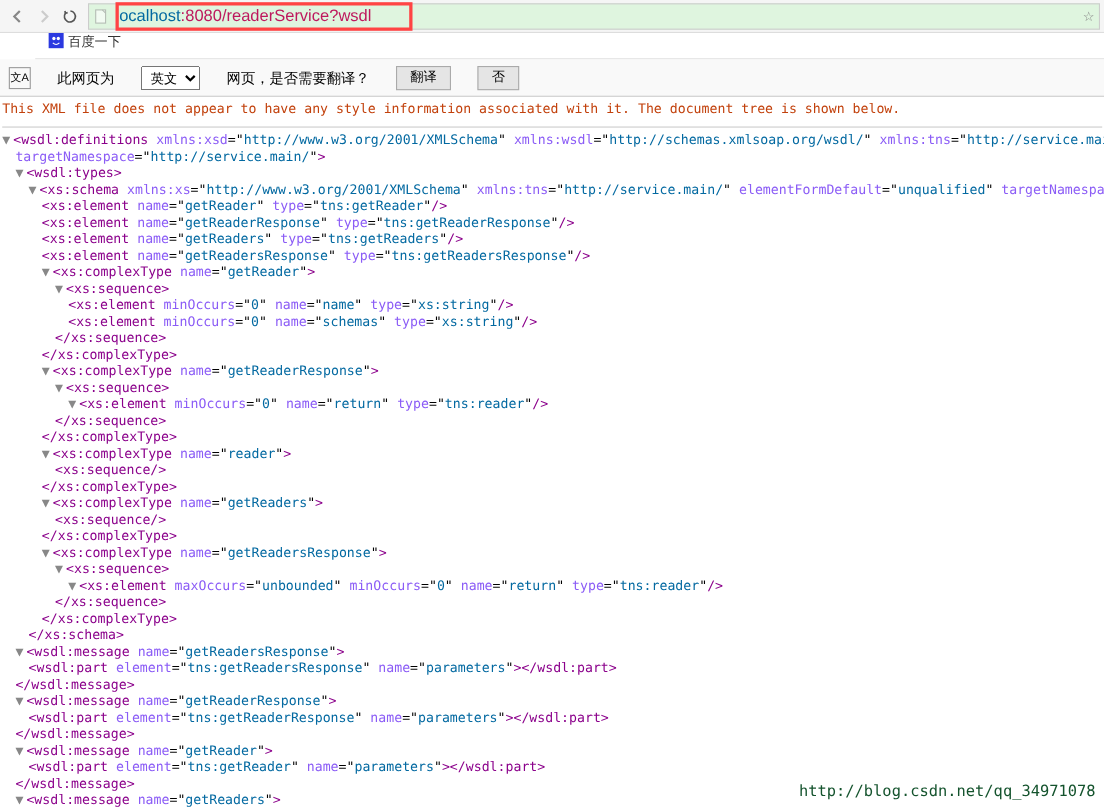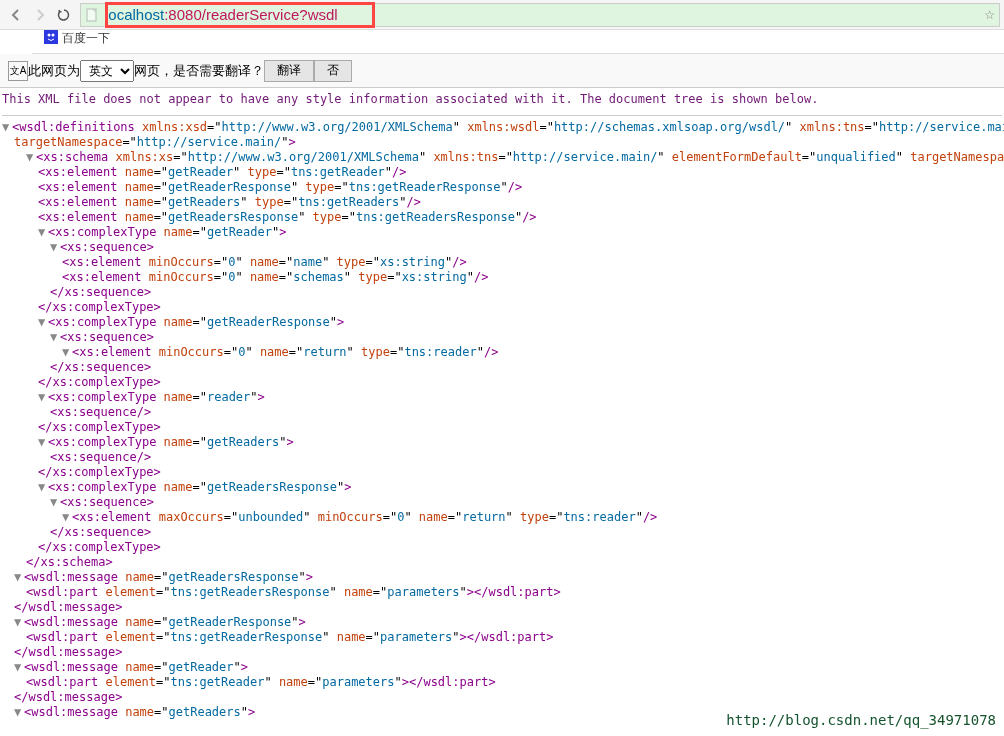--- a/index.html
+++ b/index.html
@@ -9,30 +9,30 @@
 .url-bar { flex: 1; height: 24px; background: #dff5df; border: 1px solid #ccc; margin-left: 4px; display: flex; align-items: center; padding: 0 4px; position: relative; }
 .url-highlight { position: absolute; left: 24px; top: -2px; width: 270px; height: 26px; border: 3px solid #f44; pointer-events: none; }
 .page-icon { width: 14px; height: 14px; margin-right: 6px; opacity: 0.6; }
 .url-text { font-size: 15px; font-family: Arial; }
 .url-host { color: #0369a1; }
 .url-port { color: #be185d; }
 .url-star { margin-left: auto; color: #888; }
 .bookmarks { height: 24px; display: flex; padding: 0 12px; border-bottom: 1px solid #ddd; margin-left: 32px; }
 .bm-icon { width: 14px; height: 14px; margin-right: 4px; }
 .bm-text { font-size: 12px; color: #333; }
-.translate-bar { height: 34px; background: #f9f9f9; border-bottom: 1px solid #ccc; display: flex; align-items: center; padding: 0 8px; gap: 0; }
+.translate-bar { height: 34px; background: #f9f9f9; border-bottom: 1px solid #ccc; display: flex; align-items: center; padding: 0 8px; gap: 24px; }
 .trans-icon { width: 20px; height: 20px; border: 1px solid #999; display: flex; align-items: center; justify-content: center; font-size: 10px; }
 .trans-label { font-size: 13px; }
 .trans-select { height: 22px; padding: 0 4px; font-size: 12px; }
 .trans-btn { height: 22px; padding: 0 12px; border: 1px solid #aaa; background: #e5e5e5; font-size: 12px; cursor: pointer; }
 .content { padding: 4px 2px; font-family: "Lucida Console", Monaco, monospace; font-size: 12px; line-height: 15px; }
-.notice { color: #701a75; font-family: monospace; border-bottom: 1px solid #ccc; padding-bottom: 8px; margin-bottom: 4px; }
+.notice { color: #c2410c; font-family: monospace; border-bottom: 1px solid #ccc; padding-bottom: 8px; margin-bottom: 4px; }
 .xml-line { white-space: nowrap; }
 .tag { color: #8b008b; }
-.attr-name { color: #c2410c; }
+.attr-name { color: #8b5cf6; }
 .attr-val { color: #0369a1; }
 .tri { color: #888; margin-right: 2px; cursor: pointer; display: inline-block; width: 8px; }
 .i0 { padding-left: 0px; } .i1 { padding-left: 12px; } .i2 { padding-left: 24px; }
 .i3 { padding-left: 36px; } .i4 { padding-left: 48px; } .i5 { padding-left: 60px; }
 .watermark { position: absolute; bottom: 8px; right: 8px; color: #14532d; font-family: monospace; font-size: 14px; }
 </style>
 </head>
 <body>
 
 <div class="toolbar">
@@ -80,20 +80,21 @@
   <span class="trans-label">网页，是否需要翻译？</span>
   <button class="trans-btn">翻译</button>
   <button class="trans-btn">否</button>
 </div>
 
 <div class="content">
   <div class="notice">This XML file does not appear to have any style information associated with it. The document tree is shown below.</div>
   <div id="xml-body">
       <div class="xml-line i0"><span class="tri">▼</span><span class="tag">&lt;wsdl:definitions</span> <span class="attr-name">xmlns:xsd</span>="<span class="attr-val">http://www.w3.org/2001/XMLSchema</span>" <span class="attr-name">xmlns:wsdl</span>="<span class="attr-val">http://schemas.xmlsoap.org/wsdl/</span>" <span class="attr-name">xmlns:tns</span>="<span class="attr-val">http://service.main/</span>" ="</div>
       <div class="xml-line i1"><span class="attr-name">targetNamespace</span>="<span class="attr-val">http://service.main/</span>"<span class="tag">&gt;</span></div>
+      <div class="xml-line i1"><span class="tri">▼</span><span class="tag">&lt;wsdl:types&gt;</span></div>
       <div class="xml-line i2"><span class="tri">▼</span><span class="tag">&lt;xs:schema</span> <span class="attr-name">xmlns:xs</span>="<span class="attr-val">http://www.w3.org/2001/XMLSchema</span>" <span class="attr-name">xmlns:tns</span>="<span class="attr-val">http://service.main/</span>" <span class="attr-name">elementFormDefault</span>="<span class="attr-val">unqualified</span>" <span class="attr-name">targetNamespace</span>="" </div>
       <div class="xml-line i3"><span class="tag">&lt;xs:element</span> <span class="attr-name">name</span>="<span class="attr-val">getReader</span>" <span class="attr-name">type</span>="<span class="attr-val">tns:getReader</span>"<span class="tag">/&gt;</span></div>
       <div class="xml-line i3"><span class="tag">&lt;xs:element</span> <span class="attr-name">name</span>="<span class="attr-val">getReaderResponse</span>" <span class="attr-name">type</span>="<span class="attr-val">tns:getReaderResponse</span>"<span class="tag">/&gt;</span></div>
       <div class="xml-line i3"><span class="tag">&lt;xs:element</span> <span class="attr-name">name</span>="<span class="attr-val">getReaders</span>" <span class="attr-name">type</span>="<span class="attr-val">tns:getReaders</span>"<span class="tag">/&gt;</span></div>
       <div class="xml-line i3"><span class="tag">&lt;xs:element</span> <span class="attr-name">name</span>="<span class="attr-val">getReadersResponse</span>" <span class="attr-name">type</span>="<span class="attr-val">tns:getReadersResponse</span>"<span class="tag">/&gt;</span></div>
       <div class="xml-line i3"><span class="tri">▼</span><span class="tag">&lt;xs:complexType</span> <span class="attr-name">name</span>="<span class="attr-val">getReader</span>"<span class="tag">&gt;</span></div>
       <div class="xml-line i4"><span class="tri">▼</span><span class="tag">&lt;xs:sequence&gt;</span></div>
       <div class="xml-line i5"><span class="tag">&lt;xs:element</span> <span class="attr-name">minOccurs</span>="<span class="attr-val">0</span>" <span class="attr-name">name</span>="<span class="attr-val">name</span>" <span class="attr-name">type</span>="<span class="attr-val">xs:string</span>"<span class="tag">/&gt;</span></div>
       <div class="xml-line i5"><span class="tag">&lt;xs:element</span> <span class="attr-name">minOccurs</span>="<span class="attr-val">0</span>" <span class="attr-name">name</span>="<span class="attr-val">schemas</span>" <span class="attr-name">type</span>="<span class="attr-val">xs:string</span>"<span class="tag">/&gt;</span></div>
       <div class="xml-line i4"><span class="tag">&lt;/xs:sequence&gt;</span></div>

